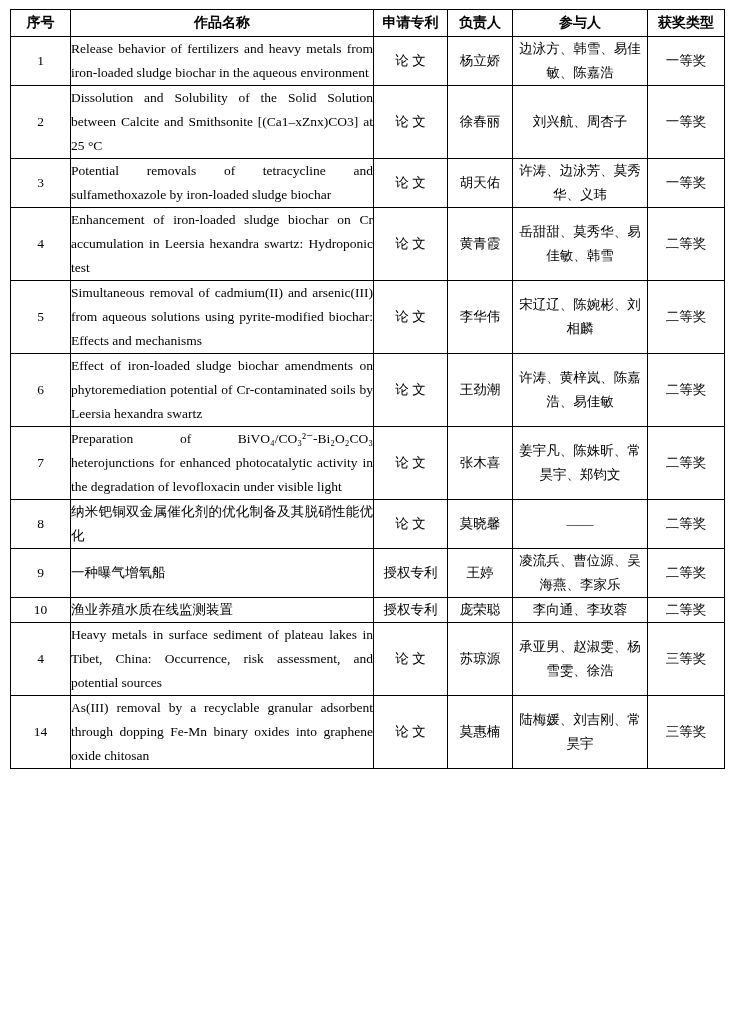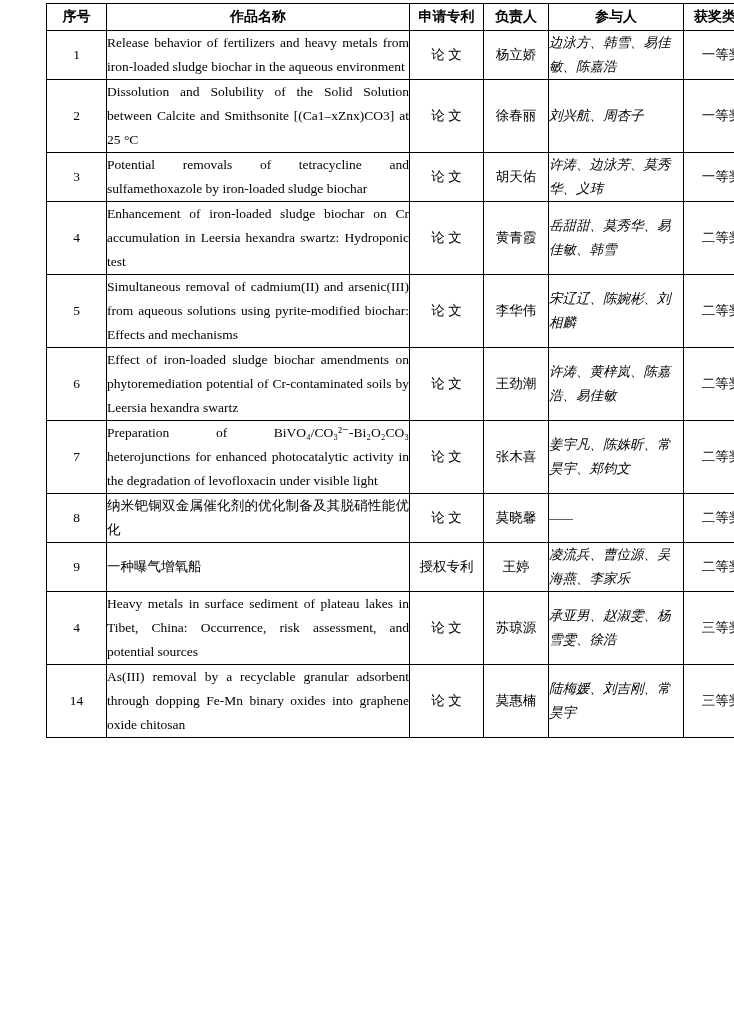--- a/index.html
+++ b/index.html
@@ -7,22 +7,21 @@
     padding: 0;
     background: #ffffff;
   }
   body {
     width: 734px;
     height: 1011px;
     font-family: "Liberation Serif", "DejaVu Serif", serif;
     color: #000;
   }
   .page {
-    padding: 3px 10px;
-    margin-left: 36px;
+    padding: 9px 10px;
   }
   table.awards {
     width: 714px;
     border-collapse: collapse;
     table-layout: fixed;
   }
   table.awards th,
   table.awards td {
     border: 1px solid #000;
     vertical-align: middle;
@@ -42,22 +41,22 @@
   }
   td.td-no, td.td-type, td.td-leader, td.td-award {
     text-align: center;
   }
   td.td-title {
     text-align: justify;
     text-justify: inter-word;
     padding: 0 6px;
   }
   td.td-participants {
+    text-align: center;
     padding: 0 3px;
-    font-style: italic;
   }
 </style>
 </head>
 <body>
 
 <div class="page">
   <table class="awards">
     <colgroup>
       <col style="width:60px">
       <col style="width:303px">
@@ -143,20 +142,28 @@
         </tr>
         <tr>
           <td class="td-no">9</td>
           <td class="td-title">一种曝气增氧船</td>
           <td class="td-type">授权专利</td>
           <td class="td-leader">王婷</td>
           <td class="td-participants">凌流兵、曹位源、吴海燕、李家乐</td>
           <td class="td-award">二等奖</td>
         </tr>
         <tr>
+          <td class="td-no">10</td>
+          <td class="td-title">渔业养殖水质在线监测装置</td>
+          <td class="td-type">授权专利</td>
+          <td class="td-leader">庞荣聪</td>
+          <td class="td-participants">李向通、李玫蓉</td>
+          <td class="td-award">二等奖</td>
+        </tr>
+        <tr>
           <td class="td-no">4</td>
           <td class="td-title">Heavy metals in surface sediment of plateau lakes in Tibet, China: Occurrence, risk assessment, and potential sources</td>
           <td class="td-type">论 文</td>
           <td class="td-leader">苏琼源</td>
           <td class="td-participants">承亚男、赵淑雯、杨雪雯、徐浩</td>
           <td class="td-award">三等奖</td>
         </tr>
         <tr>
           <td class="td-no">14</td>
           <td class="td-title">As(III) removal by a recyclable granular adsorbent through dopping Fe-Mn binary oxides into graphene oxide chitosan</td>

